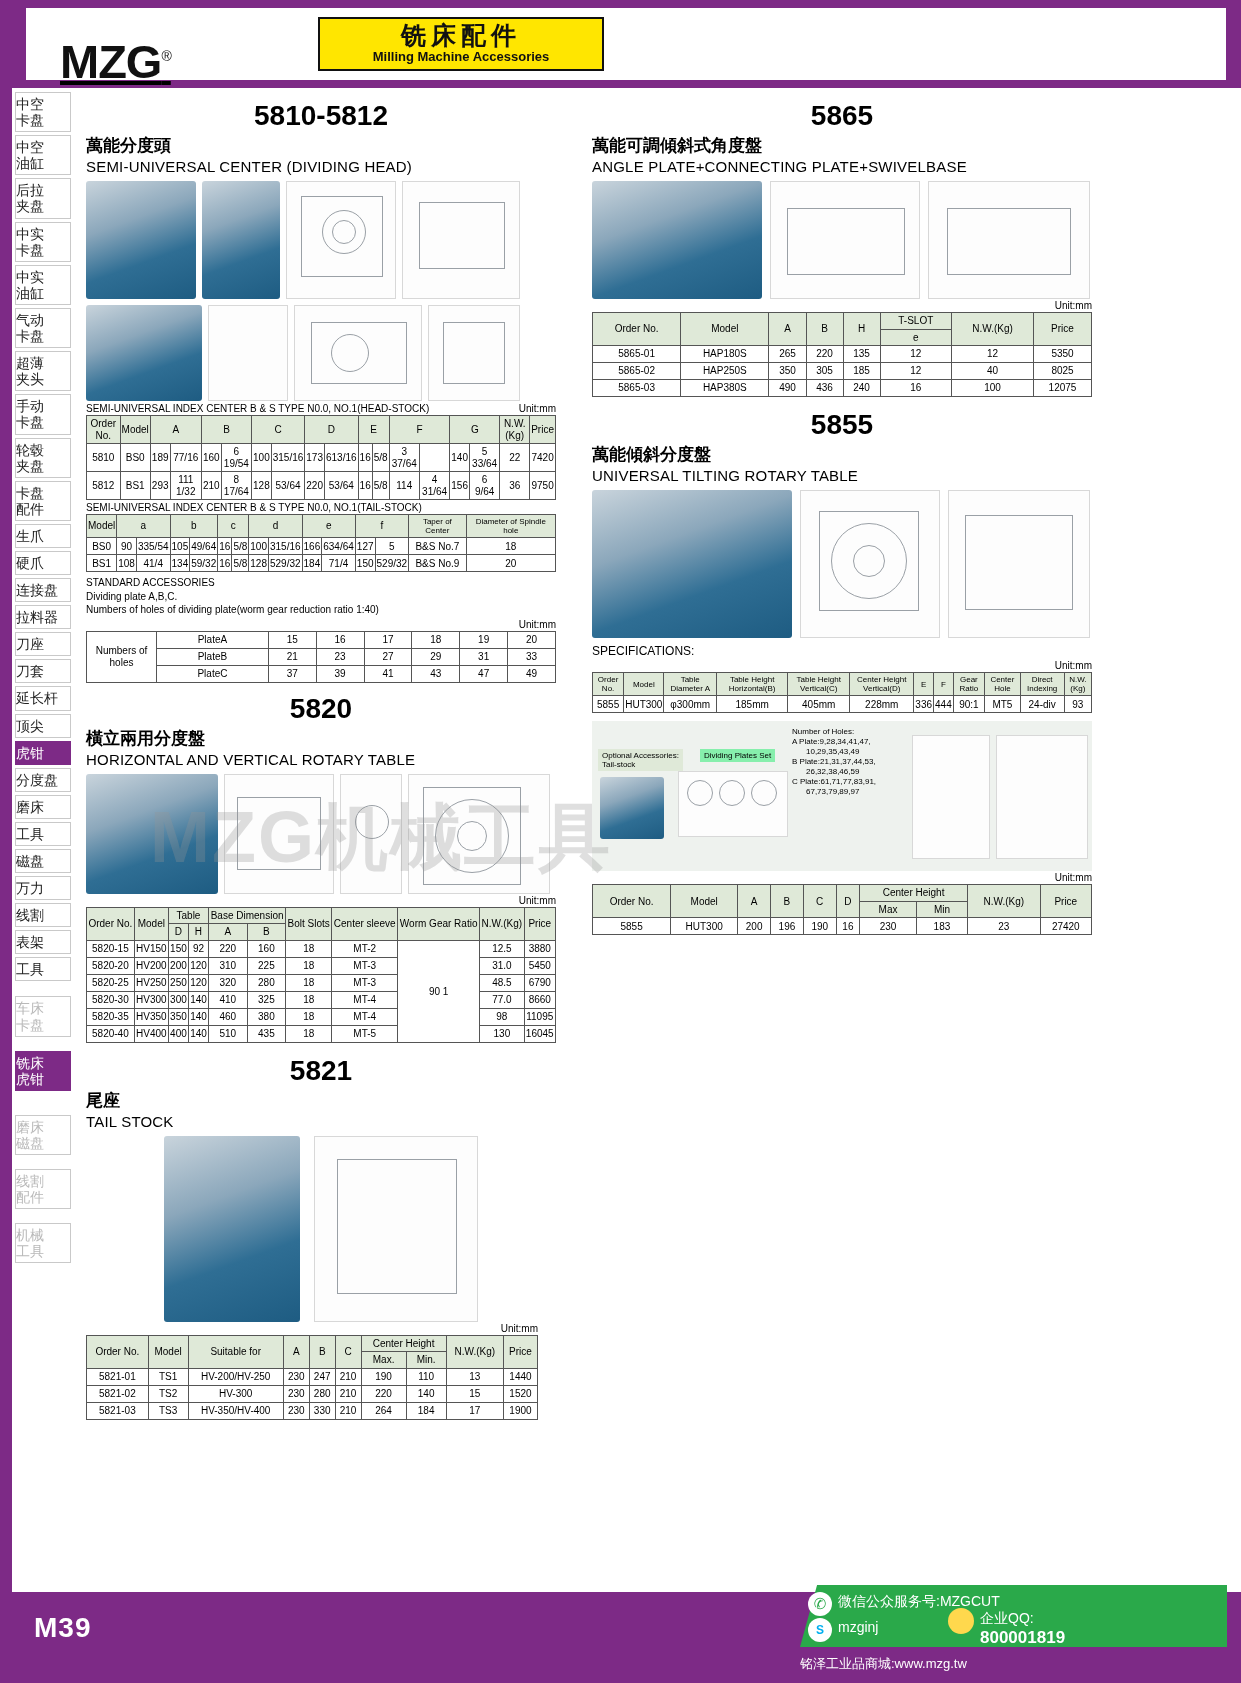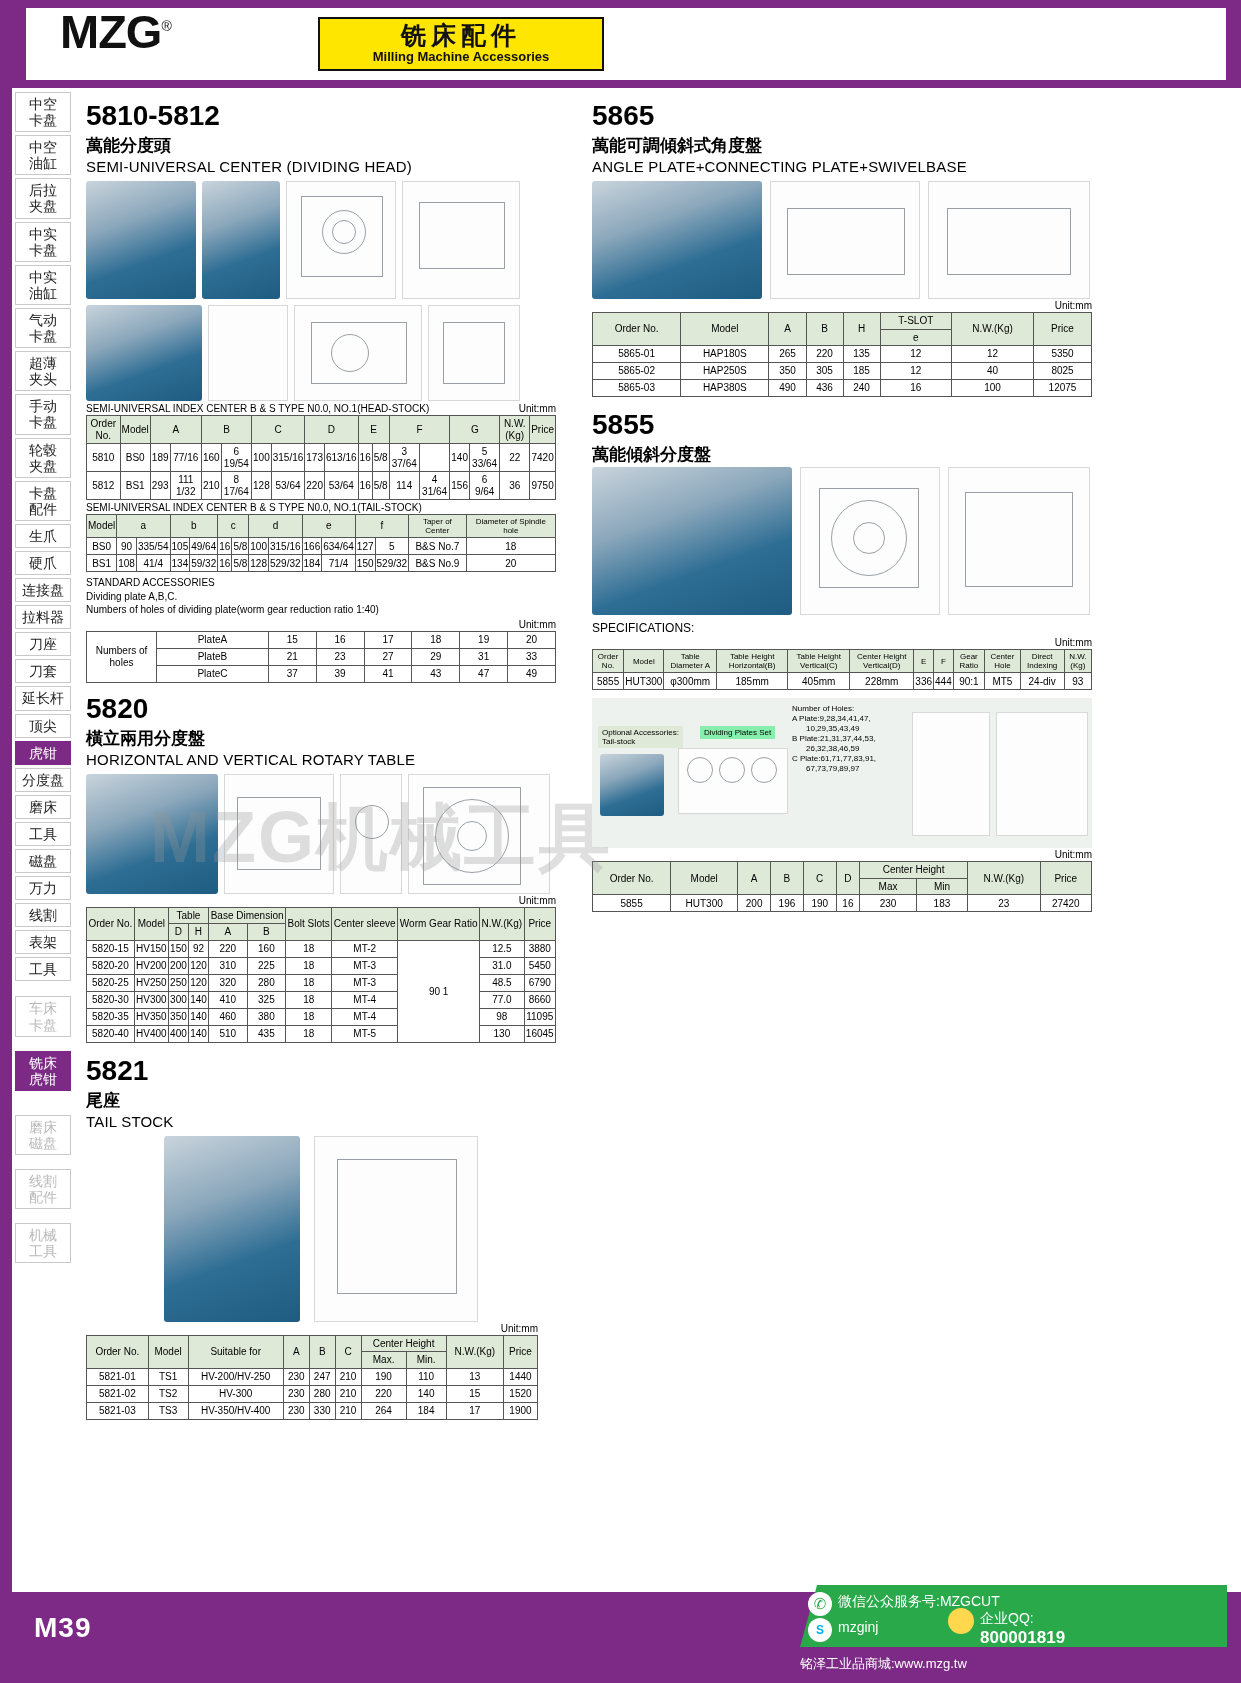--- a/index.html
+++ b/index.html
@@ -23,54 +23,54 @@
   }
   .purple-band {
     position:absolute; left:12px; top:0; width:1229px; height:88px;
     background:#7d2a86;
   }
   .header-white {
     position:absolute; left:26px; top:8px; width:1200px; height:72px;
     background:#ffffff;
   }
   .logo-box {
-    position:absolute; left:60px; top:1px; width:200px; height:60px;
-    display:flex; align-items:center;
+    position:absolute; left:60px; top:31px; width:200px; height:60px;
+    display:flex; align-items:center;text-decoration:underline;
   }
   .logo-text {
     font-family:"Liberation Sans", sans-serif;
     font-weight:bold; font-size:47px; letter-spacing:-1px; color:#111;
   }
   .logo-reg { font-size:14px; vertical-align:super; font-weight:normal;}
   .title-box {
     position:absolute; left:318px; top:17px; width:286px; height:54px;
     background:#ffe600; border:2px solid #111;
     display:flex; flex-direction:column; align-items:center; justify-content:center;
   }
   .title-cn { font-size:25px; font-weight:bold; letter-spacing:5px; color:#111; line-height:1.1;}
   .title-en { font-size:13px; font-weight:bold; color:#111; line-height:1.3;}
 
   
   .sidebar { position:absolute; left:12px; top:92px; width:62px; }
   .side-item {
     width:56px; margin:0 0 3px 3px;
     background:#ffffff; border:1px solid #c9c9c9;
-    font-size:14px; text-align:center; color:#222;
+    font-size:14px; text-align:left; color:#222;
     padding:3px 0 3px; line-height:1.15;
   }
   .side-item.active { background:#7d2a86; color:#fff; border-color:#7d2a86; }
   .side-gap { height:12px; }
   .side-item.grey { color:#b9b9b9; }
 
   
   .col-left { position:absolute; left:86px; top:100px; width:470px; }
   .col-right { position:absolute; left:592px; top:100px; width:500px; }
 
   h2.sec-num {
-    font-size:28px; font-weight:bold; margin:0 0 2px 0; letter-spacing:0px;
+    font-size:28px; font-weight:bold; margin:0 0 2px 0; letter-spacing:0px;text-align:center;
   }
   .sec-cn { font-size:17px; font-weight:bold; margin:0 0 1px 0; }
   .sec-en { font-size:15px; margin:0 0 6px 0; letter-spacing:0.2px;}
 
   .cap { font-size:10px; margin:2px 0 1px 0; }
   .unit { font-size:10px; text-align:right; margin:1px 0 1px 0; }
 
   table.t {
     border-collapse:collapse; font-size:10px; width:100%;
     background:#fff;
@@ -725,20 +725,21 @@
             <td>240</td>
             <td>16</td>
             <td>100</td>
             <td>12075</td>
           </tr>
         </tbody>
       </table>
 
     <h2 class="sec-num" style="margin-top:12px;">5855</h2>
     <div class="sec-cn">萬能傾斜分度盤</div>
+    <div class="sec-en">UNIVERSAL TILTING ROTARY TABLE</div>
 
     <div style="display:flex; gap:8px; height:148px;">
       <div class="img ph-photo" style="width:200px;"></div>
       <div class="img ph-draw" style="width:140px;">
         <div style="position:absolute;left:18px;top:20px;width:100px;height:100px;border:1px solid #9aa0a6;"></div>
         <div style="position:absolute;left:30px;top:32px;width:76px;height:76px;border:1px solid #9aa0a6;border-radius:50%;"></div>
         <div style="position:absolute;left:52px;top:54px;width:32px;height:32px;border:1px solid #9aa0a6;border-radius:50%;"></div>
       </div>
       <div class="img ph-draw" style="width:142px;">
         <div class="drawline" style="left:16px;top:24px;width:108px;height:1px;"></div>

